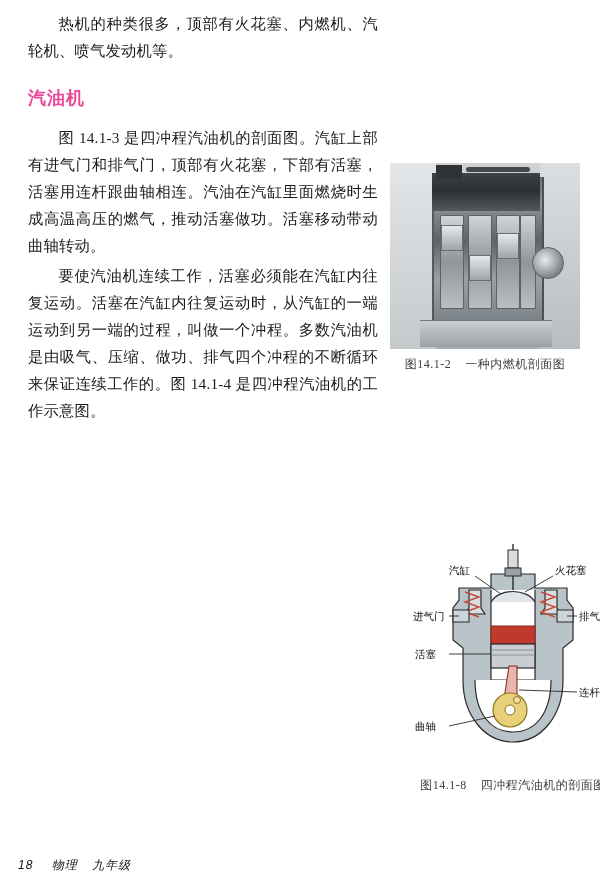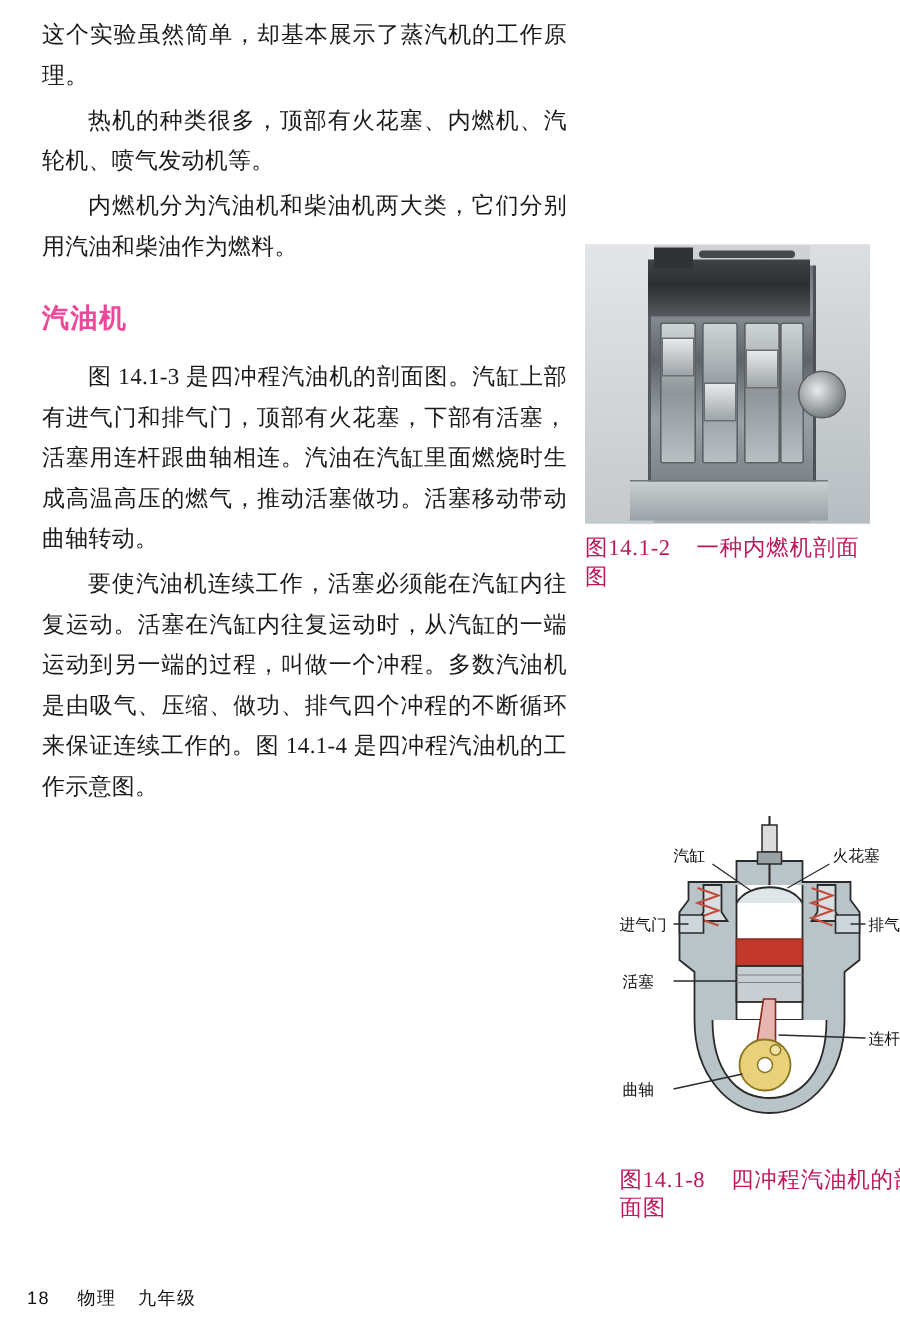--- a/index.html
+++ b/index.html
@@ -111,23 +111,24 @@
   .photo .topbox {
     position:absolute; left: 46px; top: 2px; width: 26px; height: 14px;
     background: #2f3336;
   }
   .photo .wire {
     position:absolute; left: 76px; top: 4px; width: 64px; height: 5px;
     background: #45494c;
     border-radius: 3px;
   }
   .fig-caption {
-    font-size: 15px;
+    font-size: 12px;
+    text-align: center;
     margin-top: 7px;
-    color: #be185d;
+    color: #404040;
     letter-spacing: 0.5px;
   }
   
   .fig2 {
     position: absolute;
     left: 385px;
     top: 530px;
     width: 200px;
     margin-left: 28px;
   }
@@ -143,33 +144,32 @@
     fill: #111;
   }
   .footer {
     position: absolute;
     left: 18px;
     bottom: 16px;
     font-family: "Liberation Sans", sans-serif;
     font-size: 12px;
     color: #111;
     letter-spacing: 1px;
+    font-style: italic;
   }
   .footer .pg { margin-right: 14px; }
   .footer .sub { margin-right: 10px; }
 </style>
 </head>
 <body>
 
 <div class="page">
 
   <div class="col-text">
-    <p class="para">这个实验虽然简单，却基本展示了蒸汽机的工作原理。</p>
     <p class="para indent">热机的种类很多，顶部有火花塞、内燃机、汽轮机、喷气发动机等。</p>
-    <p class="para indent">内燃机分为汽油机和柴油机两大类，它们分别用汽油和柴油作为燃料。</p>
 
     <h2 class="section-title">汽油机</h2>
 
     <p class="para indent">图 14.1-3 是四冲程汽油机的剖面图。汽缸上部有进气门和排气门，顶部有火花塞，下部有活塞，活塞用连杆跟曲轴相连。汽油在汽缸里面燃烧时生成高温高压的燃气，推动活塞做功。活塞移动带动曲轴转动。</p>
     <p class="para indent">要使汽油机连续工作，活塞必须能在汽缸内往复运动。活塞在汽缸内往复运动时，从汽缸的一端运动到另一端的过程，叫做一个冲程。多数汽油机是由吸气、压缩、做功、排气四个冲程的不断循环来保证连续工作的。图 14.1-4 是四冲程汽油机的工作示意图。</p>
   </div>
 
   <div class="fig1">
     <div class="photo">
       <div class="bg-left"></div>

